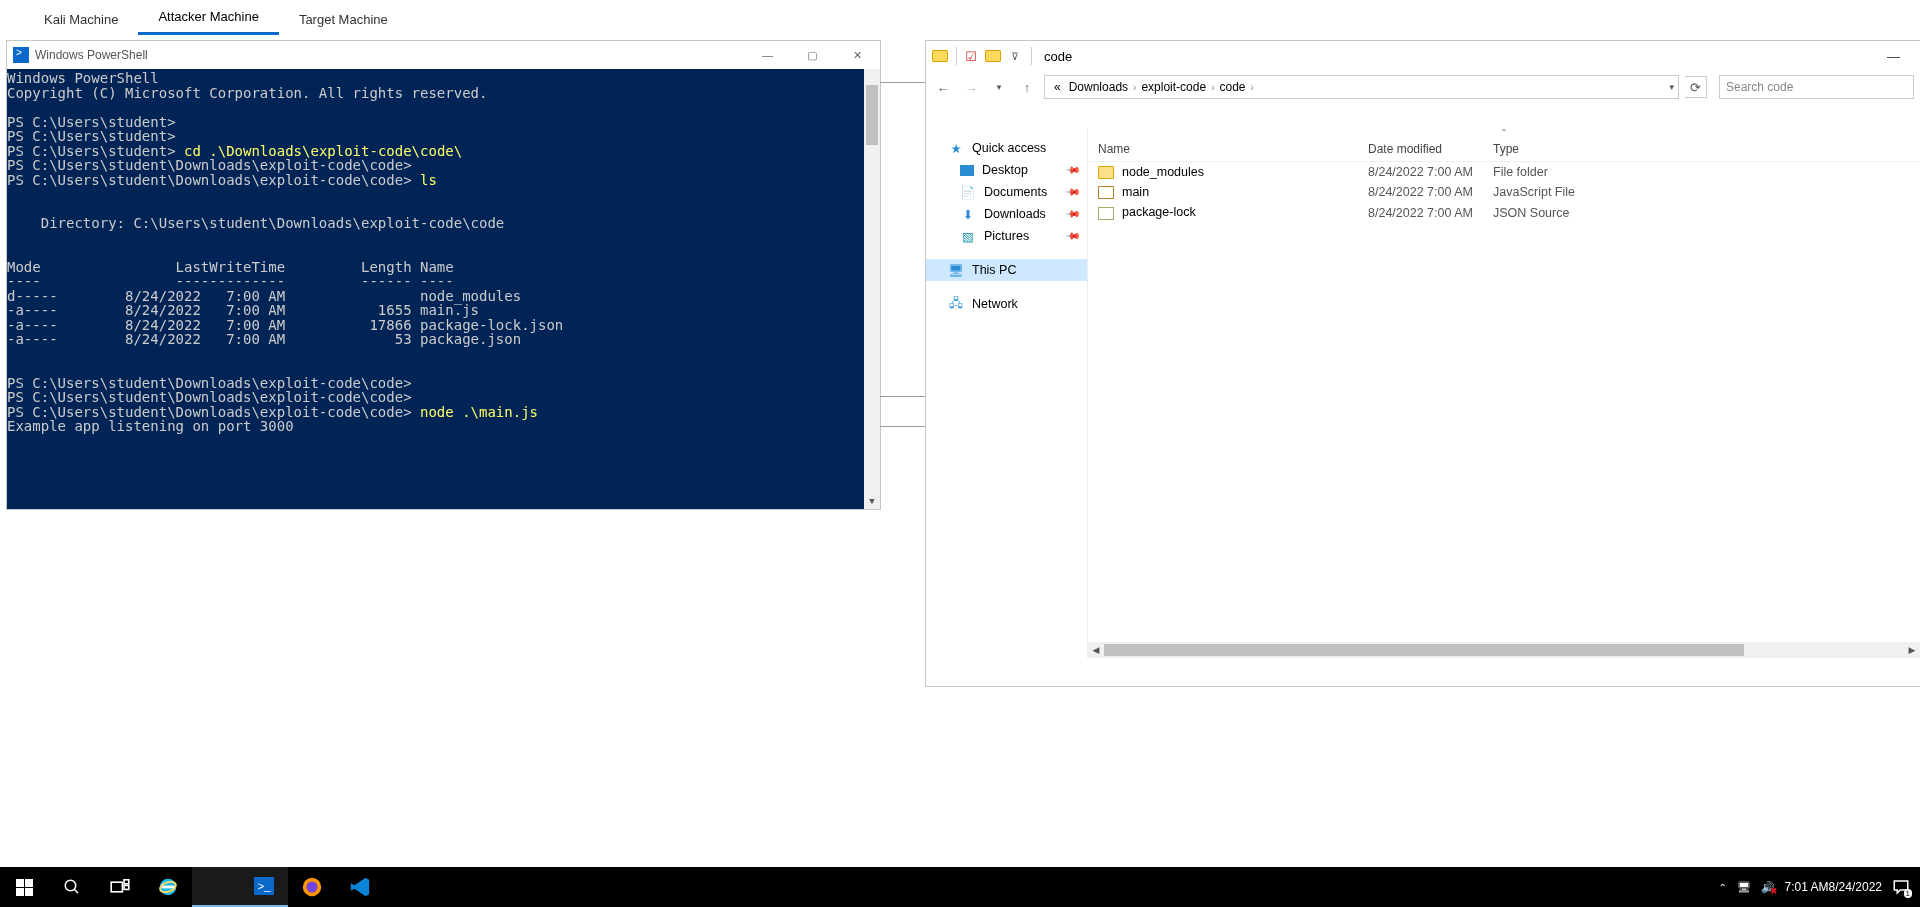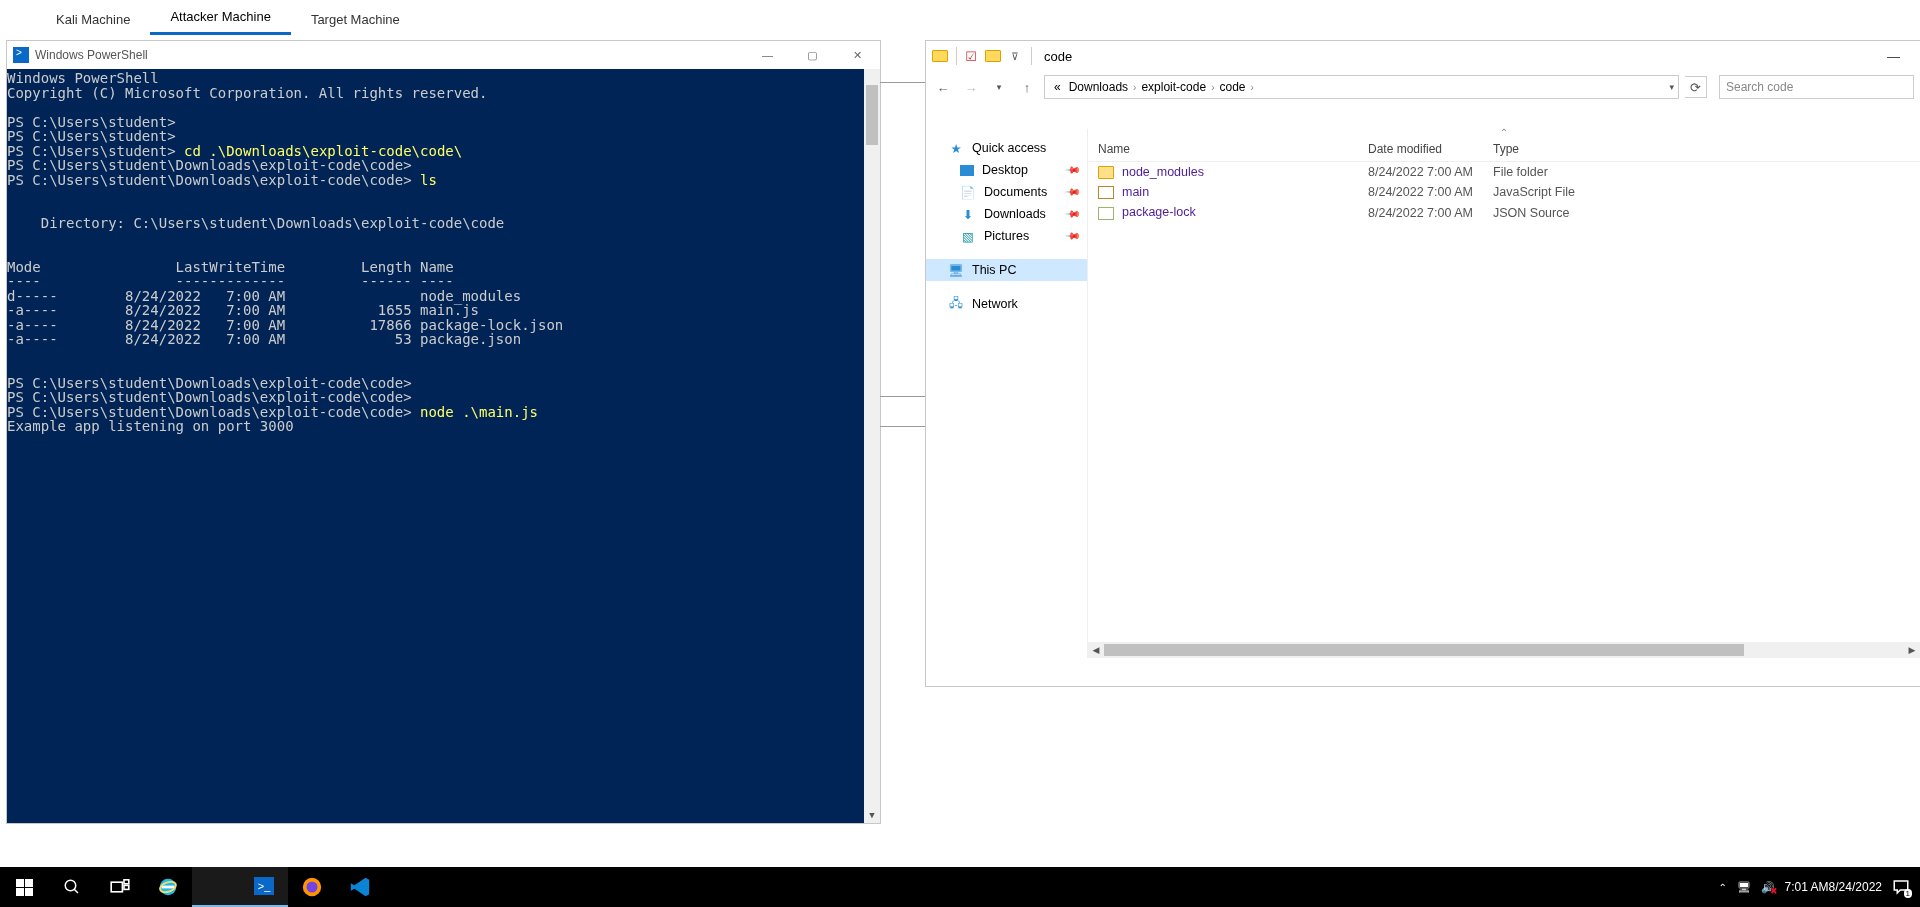--- a/index.html
+++ b/index.html
@@ -1,22 +1,22 @@
 <!DOCTYPE html>
 <html><head>
 <meta charset="utf-8">
 <style>
   * { margin: 0; padding: 0; box-sizing: border-box; }
   body { width: 1920px; height: 907px; font-family: "Segoe UI", Tahoma, sans-serif; font-size: 13px; overflow: hidden; background:#fff; }
-  .tabstrip { height: 36px; background: #fff; display: flex; align-items: flex-end; padding-left: 36px; gap: 0; border-bottom: 1px solid #fff; }
+  .tabstrip { height: 36px; background: #fff; display: flex; align-items: flex-end; padding-left: 24px; gap: 0; border-bottom: 1px solid #fff; }
   .tabstrip .tab { padding: 8px 20px; cursor: pointer; color:#333; }
   .tabstrip .tab.active { border-bottom: 3px solid #0a68c9; color:#000;}
   .desk { position:absolute; top:36px; left:0; right:0; bottom:40px; background:#fff; }
   
-  .ps-window { position:absolute; left:6px; top:4px; width:875px; height:784px; border:1px solid #c7c7c7; background:#fff; }
+  .ps-window { position:absolute; left:6px; top:4px; width:875px; height:470px; border:1px solid #c7c7c7; background:#fff; }
   .ps-titlebar { height:28px; display:flex; align-items:center; background:#fff; color:#555; font-size:12px; }
   .ps-titlebar .icon { width:16px; height:16px; margin:0 6px; background:#0a68c9; display:inline-block; position:relative; }
   .ps-titlebar .icon::after{content:">"; color:#fff; font-size:10px; position:absolute; left:3px; top:0;}
   .ps-titlebar .title { flex:1; }
   .ps-titlebar .btn { width:45px; height:28px; display:flex; align-items:center; justify-content:center; color:#666; font-size:11px; }
   .ps-body { position:relative; height:calc(100% - 28px); background:#012456; color:#cccccc; font-family: Consolas, monospace; font-size:14px; line-height:14.5px; white-space:pre; overflow:hidden; padding:2px 0 0 0;}
   .ps-body .yellow{color:#ffff66;}
   .ps-body pre{font-family:inherit;}
   .ps-scroll { position:absolute; right:0; top:0; bottom:0; width:16px; background:#f0f0f0; }
   .ps-scroll .arrow { height:16px; background:#f0f0f0; text-align:center; font-size:9px; color:#555; line-height:16px;}
@@ -44,21 +44,21 @@
   .ex-body{position:absolute;top:88px;left:0;right:0;bottom:28px;display:flex;}
   .ex-nav{width:162px;border-right:1px solid #eee;padding:8px 0;font-size:12.5px;}
   .ex-nav .grp{margin-bottom:12px;}
   .ex-nav .item{display:flex;align-items:center;height:22px;padding-left:22px;gap:8px;position:relative;}
   .ex-nav .item.selected{background:#cde8ff;}
   .ex-nav .pin{position:absolute;right:8px;color:#8a8a8a;font-size:10px;transform:rotate(45deg);}
   .ex-nav .ic{width:16px;height:14px;display:inline-flex;align-items:center;justify-content:center;}
   .ex-list{flex:1;position:relative;font-size:12.5px;}
   .ex-list table{width:100%;border-collapse:collapse;}
   .ex-list th{text-align:left;font-weight:normal;color:#444;padding:5px 10px;border-bottom:1px solid #eee;font-size:12px;}
-  .ex-list td{padding:3px 10px;color:#4c1d95;white-space:nowrap;}
+  .ex-list td{padding:3px 10px;color:#000000;white-space:nowrap;}
   .ex-list td.date,.ex-list td.type{color:#555;}
   .ex-list .fic{width:16px;height:13px;display:inline-block;vertical-align:middle;margin-right:8px;}
   .folder-i{background:#ffe08a;border:1px solid #d9a400;border-radius:1px;}
   .js-i{background:#fff;border:1px solid #b8832a;position:relative;}
   .json-i{background:#fff;border:1px solid #9cb46e;}
   .ex-hscroll{position:absolute;left:0;right:0;bottom:0;height:16px;background:#f0f0f0;display:flex;align-items:center;}
   .ex-hscroll .harrow{width:16px;text-align:center;font-size:9px;color:#555;}
   .ex-hscroll .htrack{flex:1;position:relative;height:100%;}
   .ex-hscroll .hthumb{position:absolute;left:0;width:80%;top:2px;bottom:2px;background:#c0c0c0;}
   .ex-status{position:absolute;left:0;right:0;bottom:0;height:26px;display:flex;align-items:center;padding-left:14px;font-size:12px;color:#444;border-top:1px solid #eee;}

